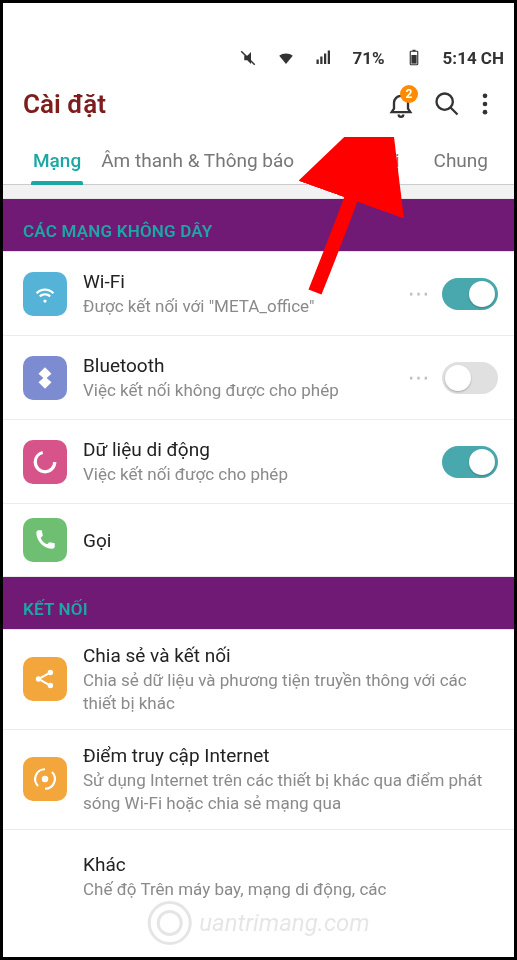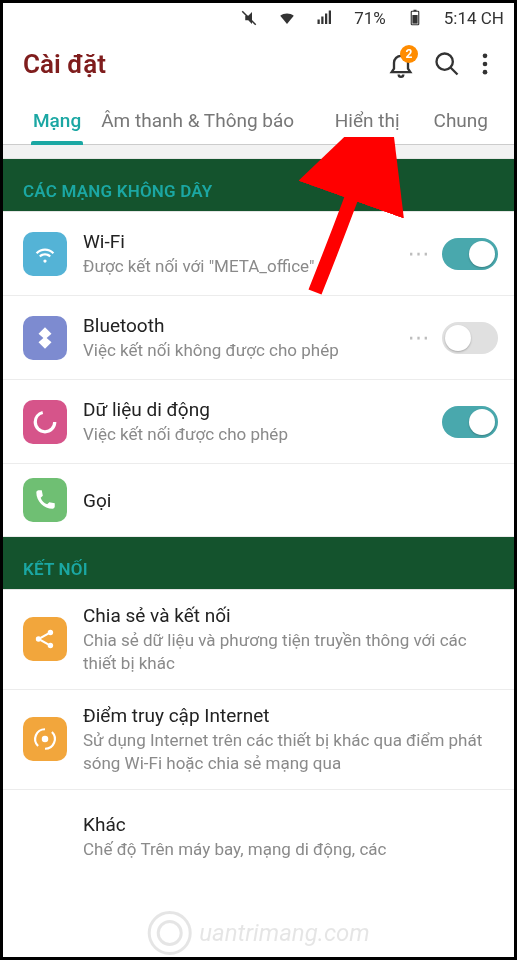--- a/index.html
+++ b/index.html
@@ -1,39 +1,39 @@
 <!DOCTYPE html>
 <html><head>
 <meta charset="utf-8">
 <style>
   * { box-sizing: border-box; margin: 0; padding: 0; }
   html, body { width: 517px; height: 960px; font-family: -apple-system, Roboto, "Helvetica Neue", Arial, sans-serif; background: #fff; color: #222; overflow: hidden; }
   body { border: 3px solid #000; position: relative; }
 
-  .status-bar { height: 30px; background: #fff; display: flex; justify-content: flex-end; align-items: center; gap: 20px; padding: 0 10px 0 0; font-size: 17px; font-weight: 400; color: #333; }
+  .status-bar { height: 30px; background: #fff; display: flex; justify-content: flex-end; align-items: center; gap: 20px; padding: 0 10px 0 0; font-size: 17px; font-weight: 700; color: #333; margin-top: 40px; }
   .status-bar svg { width: 18px; height: 18px; fill: #333; }
   .status-bar .pct { font-size: 17px; }
 
   .header { height: 62px; display: flex; align-items: center; padding: 0 14px 0 20px; }
   .header .title { font-size: 26px; font-weight: 600; color: #7f1d1d; flex: 1; }
   .header .action { width: 46px; height: 46px; display: flex; align-items: center; justify-content: center; position: relative; }
   .header svg { width: 28px; height: 28px; }
   .badge { position: absolute; top: 4px; right: 6px; background: #ff8c00; color: #fff; font-size: 12px; font-weight: 700; min-width: 18px; height: 18px; border-radius: 9px; display: flex; align-items: center; justify-content: center; }
 
   .tabs { height: 50px; display: flex; align-items: flex-end; border-bottom: 1px solid #ccc; padding: 0 16px; }
   .tab { padding: 0 10px 12px 10px; font-size: 19px; color: #777; position: relative; white-space: nowrap; }
   .tab.active { color: #1ba7a3; font-weight: 500; }
   .tab.active::after { content: ""; position: absolute; left: 8px; right: 8px; bottom: -1px; height: 4px; background: #1ba7a3; border-radius: 2px 2px 0 0; }
   .tab:nth-child(1){ margin-left:4px; }
   .tab:nth-child(2){ flex:1; text-align:left; }
   .tab:nth-child(3){ }
   .tab:nth-child(4){ margin-left: 14px; margin-top: 47px; }
 
   .section-gap { height: 14px; background: #f2f2f2; border-bottom: 1px solid #e5e5e5; }
-  .section-header { background: #14532d; padding: 22px 20px 10px 20px; font-size: 17px; font-weight: 600; color: #1ba7a3; letter-spacing: 0.2px; border-bottom: 1px solid #e5e5e5; }
+  .section-header { background: #701a75; padding: 22px 20px 10px 20px; font-size: 17px; font-weight: 600; color: #1ba7a3; letter-spacing: 0.2px; border-bottom: 1px solid #e5e5e5; }
 
   .list { background: #fff; }
   .row { display: flex; align-items: center; padding: 14px 16px 14px 20px; border-bottom: 1px solid #ececec; min-height: 84px; }
   .row.short { min-height: 72px; }
   .row .icon-box { width: 44px; height: 44px; border-radius: 10px; display: flex; align-items: center; justify-content: center; flex-shrink: 0; margin-right: 16px; }
   .row .icon-box svg { width: 26px; height: 26px; fill: #fff; }
   .row .body { flex: 1; min-width: 0; }
   .row .body .primary { font-size: 19px; color: #222; }
   .row .body .secondary { font-size: 17px; color: #8a8a8a; margin-top: 2px; line-height: 1.35; }
   .row .dots { width: 30px; text-align: center; color: #bdbdbd; font-size: 22px; letter-spacing: 1px; }
@@ -41,21 +41,21 @@
   .row .toggle.on { background: #49a8ad; }
   .row .toggle.off { background: #e0e0e0; }
   .row .toggle .knob { width: 26px; height: 26px; border-radius: 50%; background: #fff; position: absolute; top: 3px; box-shadow: 0 1px 2px rgba(0,0,0,0.25); }
   .row .toggle.on .knob { right: 3px; }
   .row .toggle.off .knob { left: 3px; }
 
   .row.noicon .icon-box { visibility: hidden; width: 44px; }
 
   .arrow-annot { position: absolute; top: 134px; left: 292px; width: 120px; height: 160px; pointer-events: none; }
 
-  .watermark { position: absolute; bottom: 2px; left: 50%; transform: translateX(-50%); opacity: 0.16; display:flex; align-items:center; gap:8px; pointer-events:none;}
+  .watermark { position: absolute; bottom: 12px; left: 50%; transform: translateX(-50%); opacity: 0.16; display:flex; align-items:center; gap:8px; pointer-events:none;}
   .watermark .ring { width: 44px; height: 44px; border: 3px solid #666; border-radius: 50%; position: relative; }
   .watermark .ring::after { content:""; position:absolute; inset:6px; border:3px solid #666; border-radius:50%; }
   .watermark .txt { font-size: 24px; color:#666; font-style: italic; }
 </style>
 </head>
 <body>
 
 <div class="status-bar">
   <svg viewBox="0 0 24 24">
       <path d="M16 4l-5 5H7v6h4l5 5V4z"></path>

